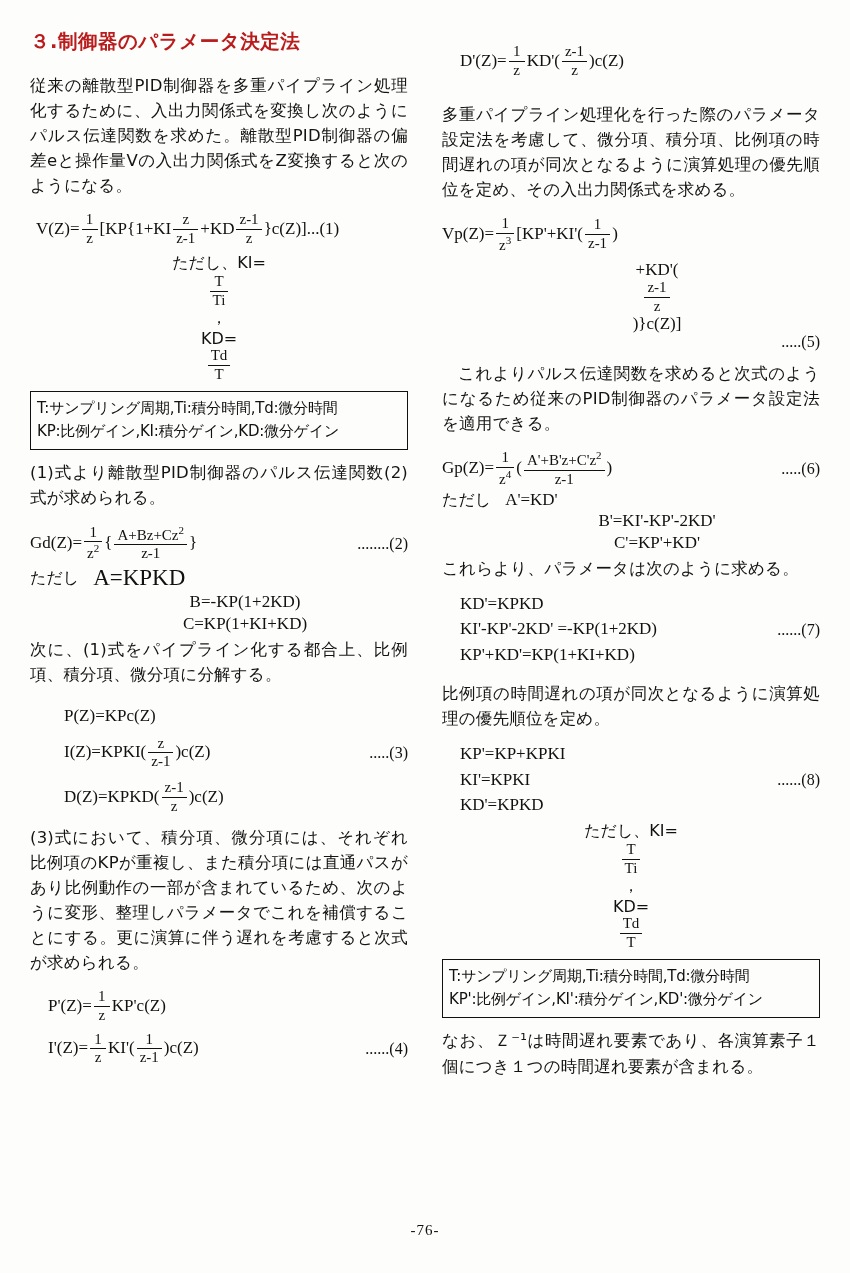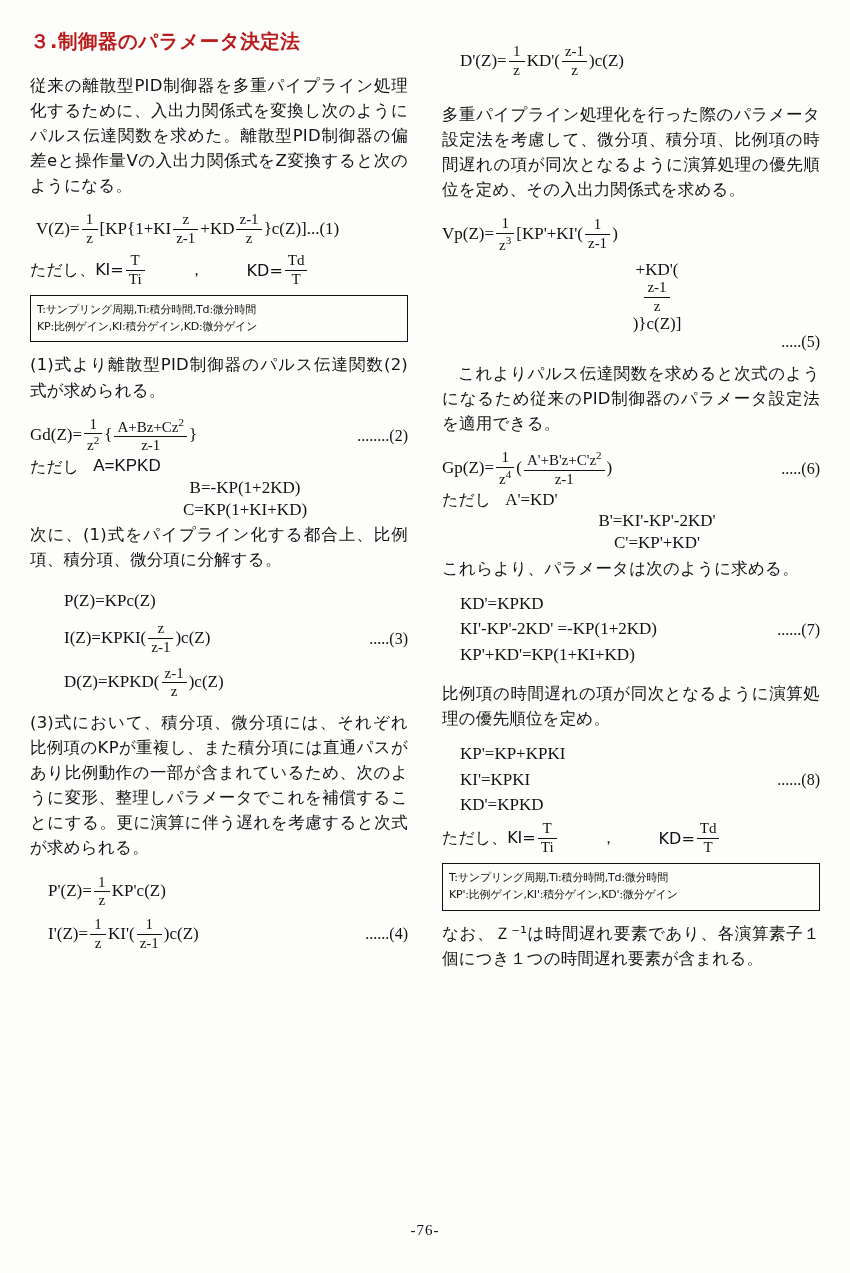--- a/index.html
+++ b/index.html
@@ -97,32 +97,33 @@
     font-size: 16px;
     padding-left: 10px;
   }
 
   
   .legend-box {
     border: 1.6px solid #111;
     padding: 5px 6px 6px 6px;
     margin: 8px 0 10px 0;
     font-family: "DejaVu Sans", sans-serif;
-    font-size: 11px;
+    font-size: 15px;
     line-height: 1.55;
     letter-spacing: -0.2px;
   }
   .legend-box div { white-space: nowrap; }
 
   .tadashi-row {
     display: flex;
     align-items: center;
     font-family: "DejaVu Sans", sans-serif;
     font-size: 16px;
     margin: 6px 0 4px 0;
+    flex-direction: column;
   }
   .tadashi-row .mathin {
     font-family: "Liberation Serif", serif;
     font-size: 17px;
     display: flex;
     align-items: center;
   }
   .spacer-w { display: inline-block; width: 42px; }
   .indent-math { padding-left: 34px; }
   .indent-math2 { padding-left: 52px; flex-direction: column; }
@@ -226,21 +227,21 @@
           </span>
           <span>}</span>
           <span class="eqno">........(2)</span>
         </div>
       </div>
 
       <div class="math">
         <div class="row" style="font-family:'DejaVu Sans',sans-serif;font-size:16px;">
           <span>ただし</span>
           <span style="display:inline-block;width:14px;"></span>
-          <span style="font-family:Liberation Sans, sans-serif;font-size:17px;">A=KPKD</span>
+          <span style="font-family:Liberation Serif, serif;font-size:23px;">A=KPKD</span>
         </div>
         <div class="row indent-math2">
           <span>B=-KP(1+2KD)</span>
         </div>
         <div class="row indent-math2">
           <span>C=KP(1+KI+KD)</span>
         </div>
       </div>
 
       <p class="jp">次に、(1)式をパイプライン化する都合上、比例項、積分項、微分項に分解する。</p>

